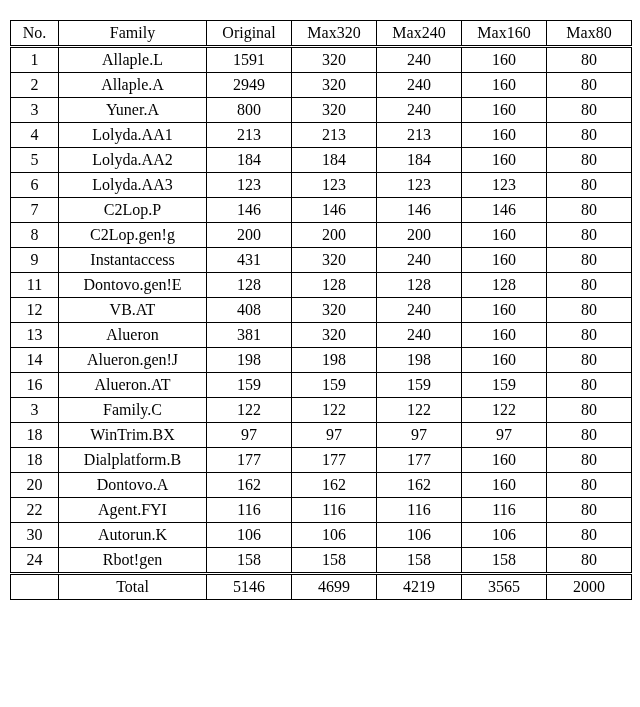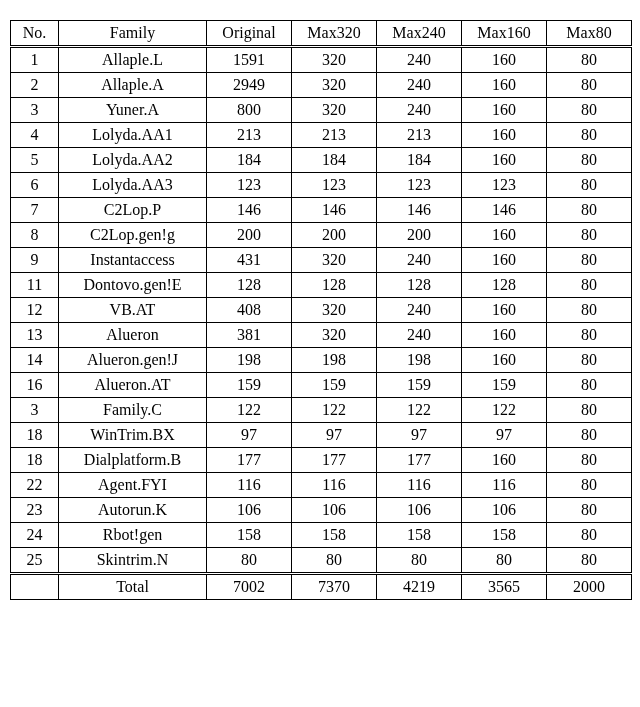--- a/index.html
+++ b/index.html
@@ -217,61 +217,61 @@
         <tr>
           <td>18</td>
           <td>Dialplatform.B</td>
           <td>177</td>
           <td>177</td>
           <td>177</td>
           <td>160</td>
           <td>80</td>
         </tr>
         <tr>
+          <td>20</td>
+          <td>Dontovo.A</td>
+          <td>162</td>
+          <td>162</td>
+          <td>162</td>
+          <td>160</td>
+          <td>80</td>
+        </tr>
+        <tr>
           <td>22</td>
           <td>Agent.FYI</td>
           <td>116</td>
           <td>116</td>
           <td>116</td>
           <td>116</td>
           <td>80</td>
         </tr>
         <tr>
-          <td>23</td>
+          <td>30</td>
           <td>Autorun.K</td>
           <td>106</td>
           <td>106</td>
           <td>106</td>
           <td>106</td>
           <td>80</td>
         </tr>
         <tr>
           <td>24</td>
           <td>Rbot!gen</td>
           <td>158</td>
           <td>158</td>
           <td>158</td>
           <td>158</td>
-          <td>80</td>
-        </tr>
-        <tr>
-          <td>25</td>
-          <td>Skintrim.N</td>
-          <td>80</td>
-          <td>80</td>
-          <td>80</td>
-          <td>80</td>
           <td>80</td>
         </tr>
       </tbody>
     <tbody class="total">
       <tr>
         <td></td>
         <td>Total</td>
-        <td>7002</td>
-        <td>7370</td>
+        <td>5146</td>
+        <td>4699</td>
         <td>4219</td>
         <td>3565</td>
         <td>2000</td>
       </tr>
     </tbody>
   </table>
 </div>
 
 </body></html>

